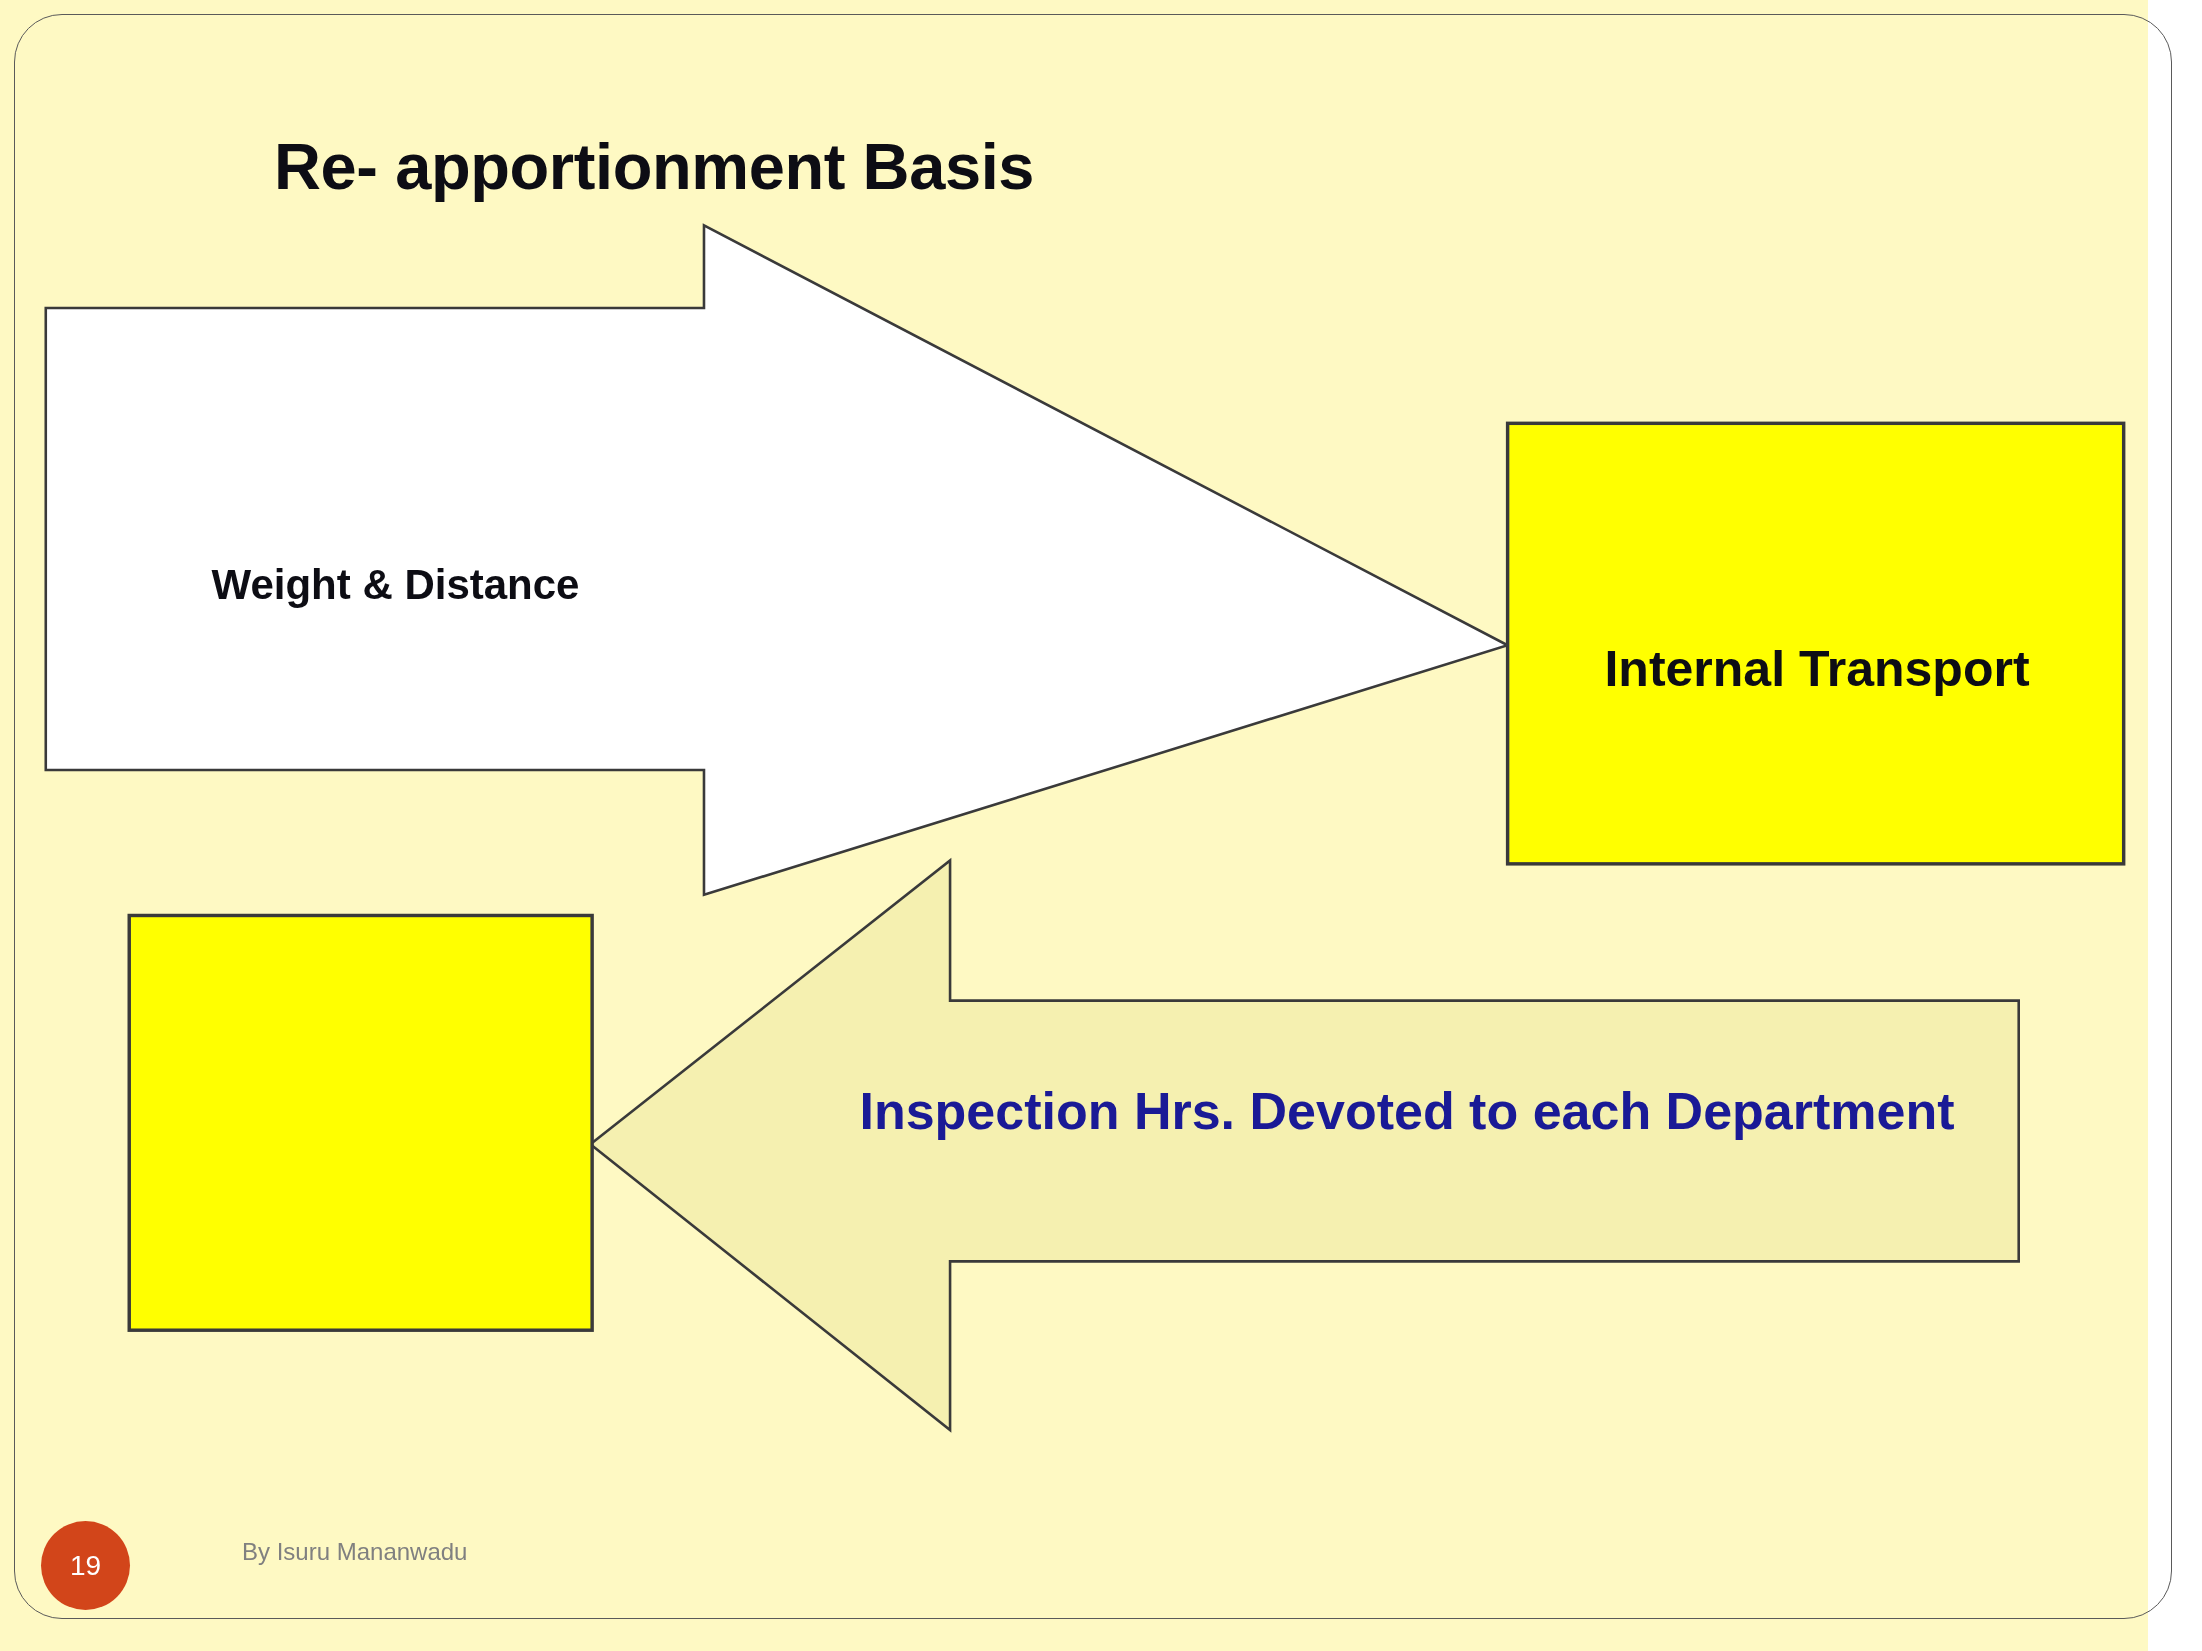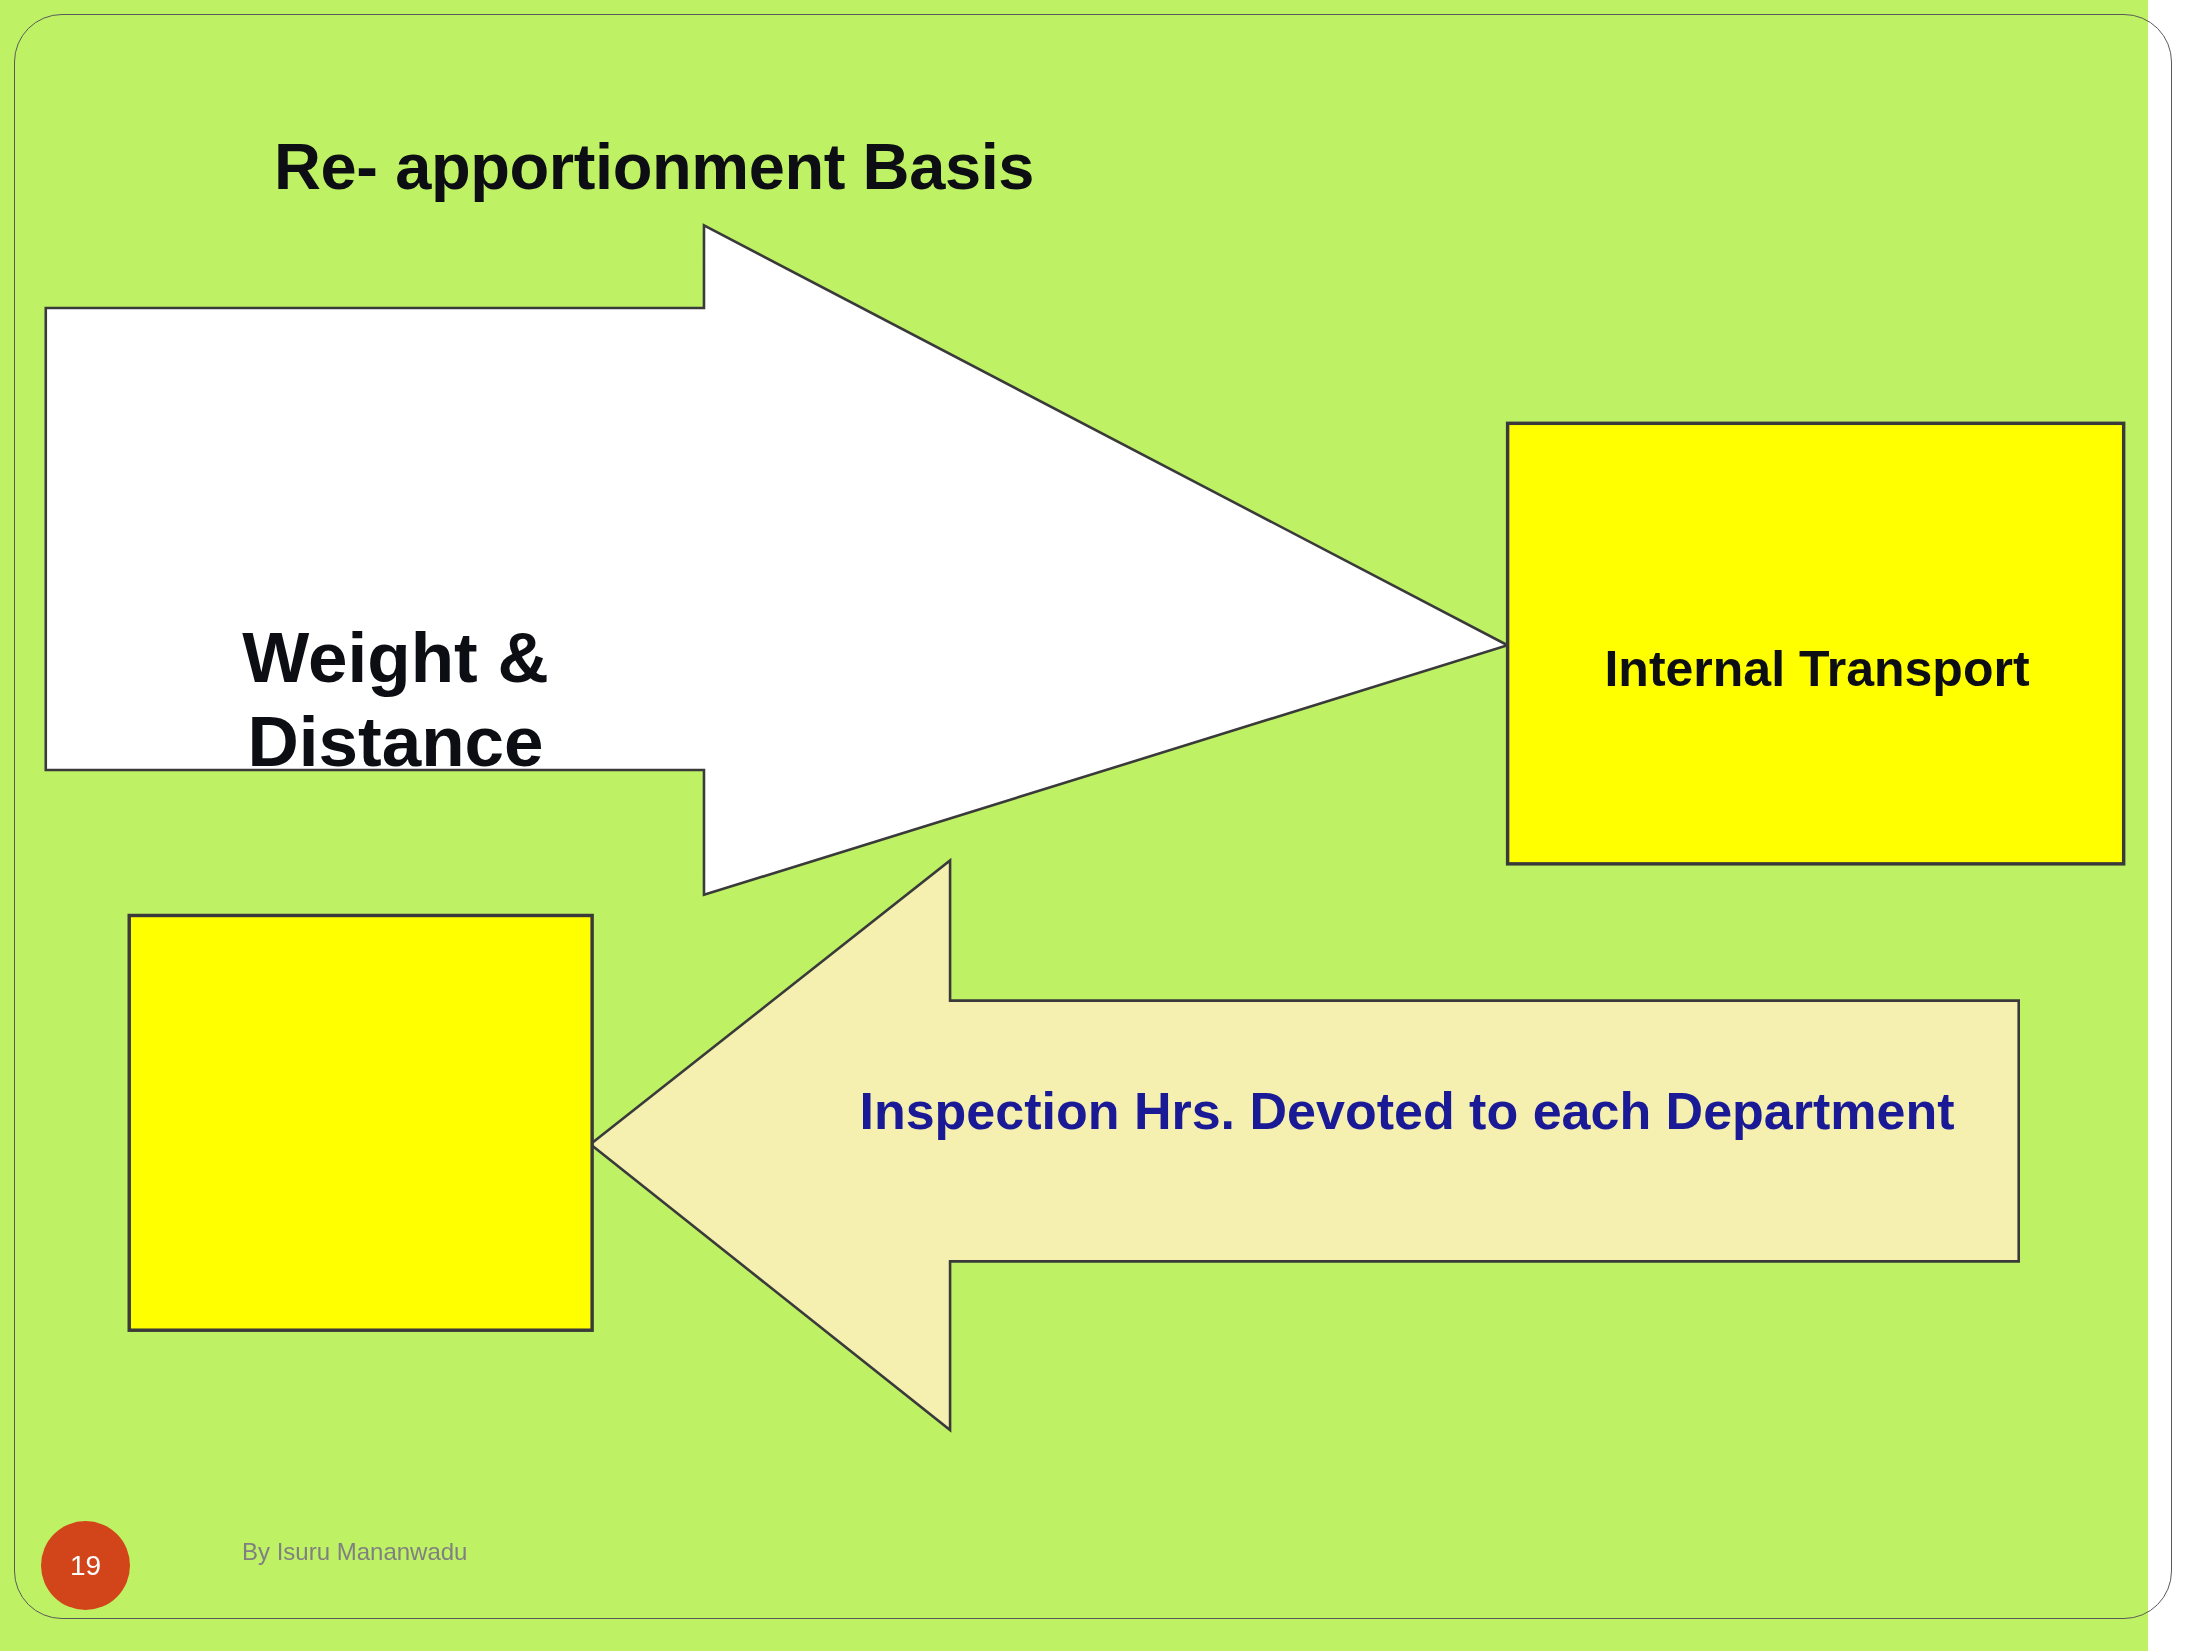--- a/index.html
+++ b/index.html
@@ -11,21 +11,21 @@
     width: 2203px;
     height: 1652px;
     font-family: "Liberation Sans", sans-serif;
     overflow: hidden;
   }
 
   #slide {
     position: relative;
     width: 2148px;
     height: 1652px;
-    background: #bef264;
+    background: #fef9c3;
   }
 
   
   #slide-frame {
     position: absolute;
     left: 13.8px;
     top: 13.8px;
     width: 2158px;
     height: 1605px;
     border: 1.7px solid #5a5a5a;
@@ -60,23 +60,23 @@
   
   .shape-label {
     position: absolute;
     text-align: center;
     font-weight: bold;
     line-height: 1.18;
   }
 
   #label-weight-distance {
     left: 129px;
-    top: 616px;
+    top: 560px;
     width: 533px;
-    font-size: 71px;
+    font-size: 42px;
     color: #0d0d14;
   }
 
   #label-internal-transport {
     left: 1516px;
     top: 640px;
     width: 602px;
     font-size: 50px;
     color: #0d0d14;
   }

